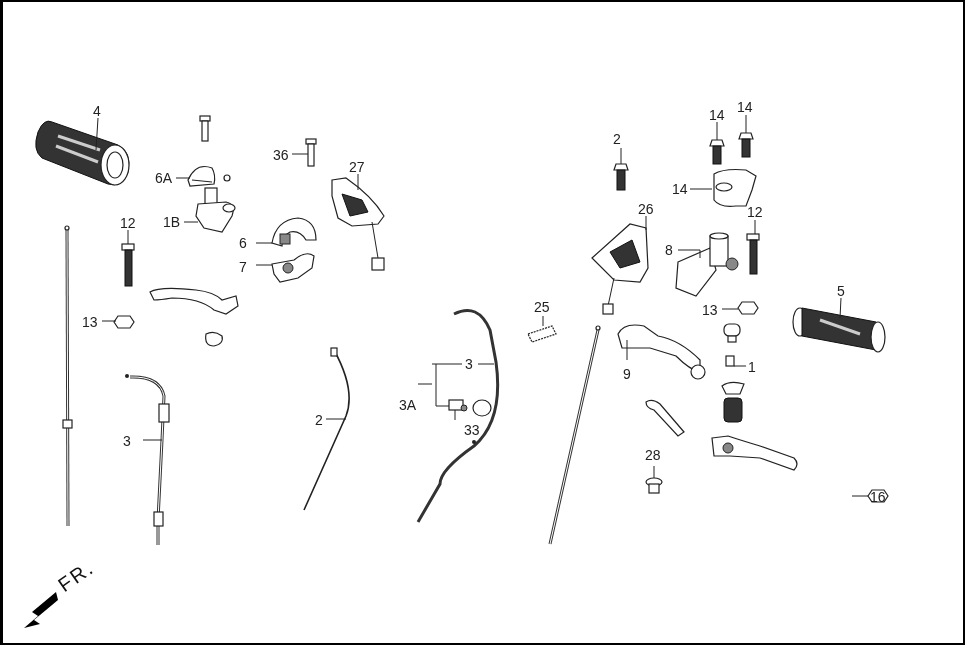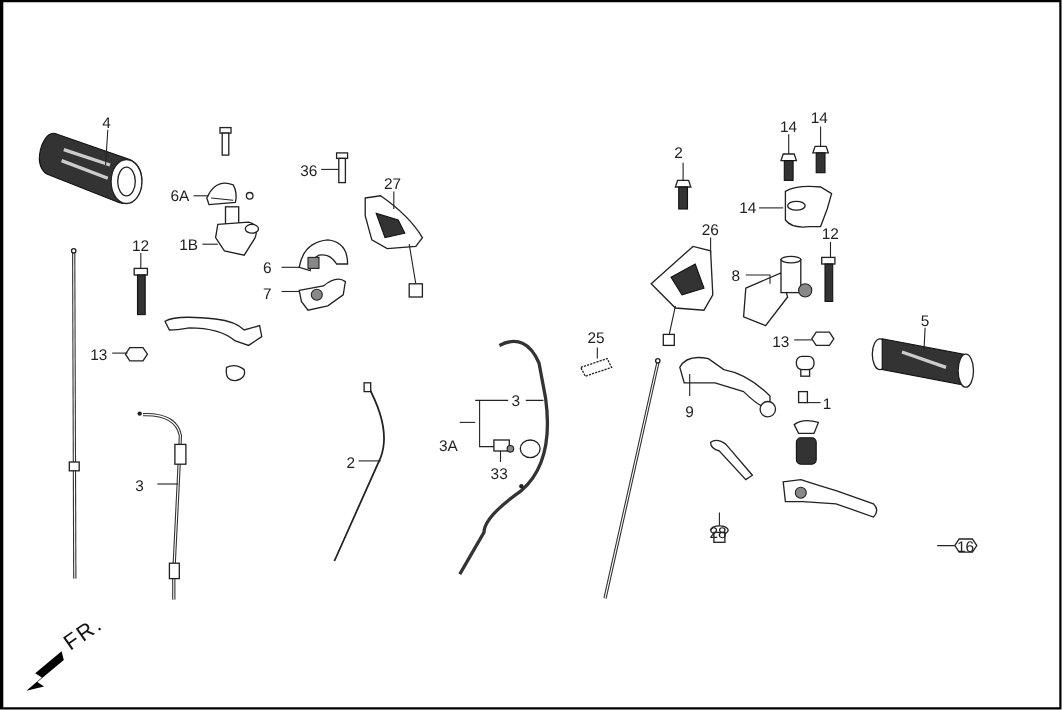--- a/index.html
+++ b/index.html
@@ -243,28 +243,28 @@
 <span class="lbl" style="left:239px;top:236px">6</span>
 <span class="lbl" style="left:239px;top:260px">7</span>
 <span class="lbl" style="left:273px;top:148px">36</span>
 <span class="lbl" style="left:349px;top:160px">27</span>
 <span class="lbl" style="left:120px;top:216px">12</span>
 <span class="lbl" style="left:82px;top:315px">13</span>
 <span class="lbl" style="left:123px;top:434px">3</span>
 <span class="lbl" style="left:315px;top:413px">2</span>
 <span class="lbl" style="left:465px;top:357px">3</span>
 <span class="lbl" style="left:399px;top:398px">3A</span>
-<span class="lbl" style="left:446px;top:423px">33</span>
+<span class="lbl" style="left:464px;top:423px">33</span>
 <span class="lbl" style="left:534px;top:300px">25</span>
 <span class="lbl" style="left:613px;top:132px">2</span>
 <span class="lbl" style="left:709px;top:108px">14</span>
 <span class="lbl" style="left:737px;top:100px">14</span>
 <span class="lbl" style="left:672px;top:182px">14</span>
 <span class="lbl" style="left:638px;top:202px">26</span>
 <span class="lbl" style="left:665px;top:243px">8</span>
 <span class="lbl" style="left:747px;top:205px">12</span>
 <span class="lbl" style="left:702px;top:303px">13</span>
 <span class="lbl" style="left:837px;top:284px">5</span>
 <span class="lbl" style="left:623px;top:367px">9</span>
 <span class="lbl" style="left:748px;top:360px">1</span>
-<span class="lbl" style="left:645px;top:477px">28</span>
+<span class="lbl" style="left:645px;top:448px">28</span>
 <span class="lbl" style="left:870px;top:490px">16</span>
 <span id="fr-label">FR.</span>
 
 </body></html>

